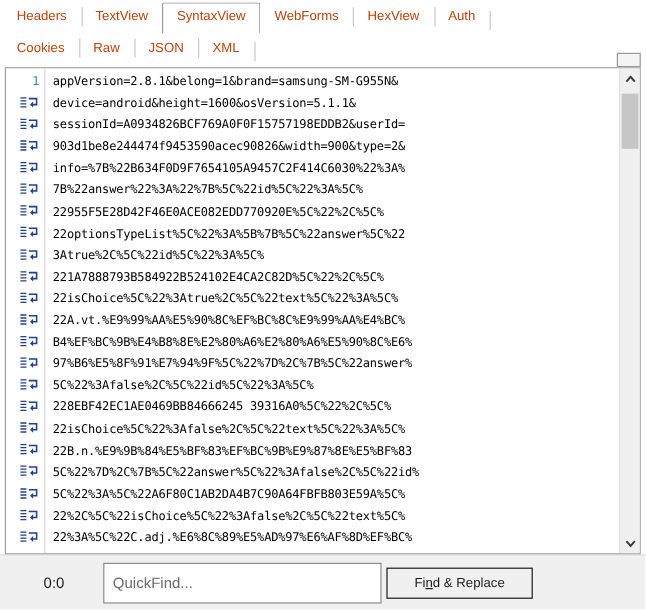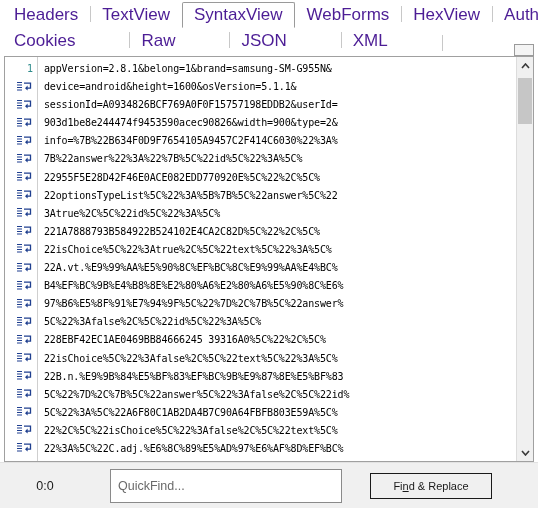--- a/index.html
+++ b/index.html
@@ -19,25 +19,25 @@
 
   
   .tabstrip {
     display: flex;
     align-items: flex-end;
     height: 28px;
     background: #ffffff;
     padding-left: 2px;
     box-sizing: border-box;
   }
-  .tabstrip.row2 { height: 26px; gap: 42px; }
+  .tabstrip.row2 { height: 26px; }
   .tab {
     position: relative;
-    font-size: 17px;
-    color: #4c1d95;
+    font-size: 11px;
+    color: #c2410c;
     padding: 4px 11px 5px 11px;
     white-space: nowrap;
     background: transparent;
     border: 1px solid transparent;
     box-sizing: border-box;
     line-height: 15px;
   }
   .tab + .tab::before {
     content: "";
     position: absolute;
@@ -168,21 +168,21 @@
 
   
   .bottombar {
     flex: 0 0 46px;
     height: 46px;
     background: #f0f0f0;
     display: flex;
     align-items: center;
     padding: 0 8px;
     box-sizing: border-box;
-    gap: 28px;
+    gap: 4px;
     border-top: 1px solid #e2e2e2;
   }
   .pos-label {
     font-size: 12.5px;
     color: #1a1a1a;
     width: 74px;
     text-align: center;
     flex: 0 0 74px;
   }
   .quickfind {

